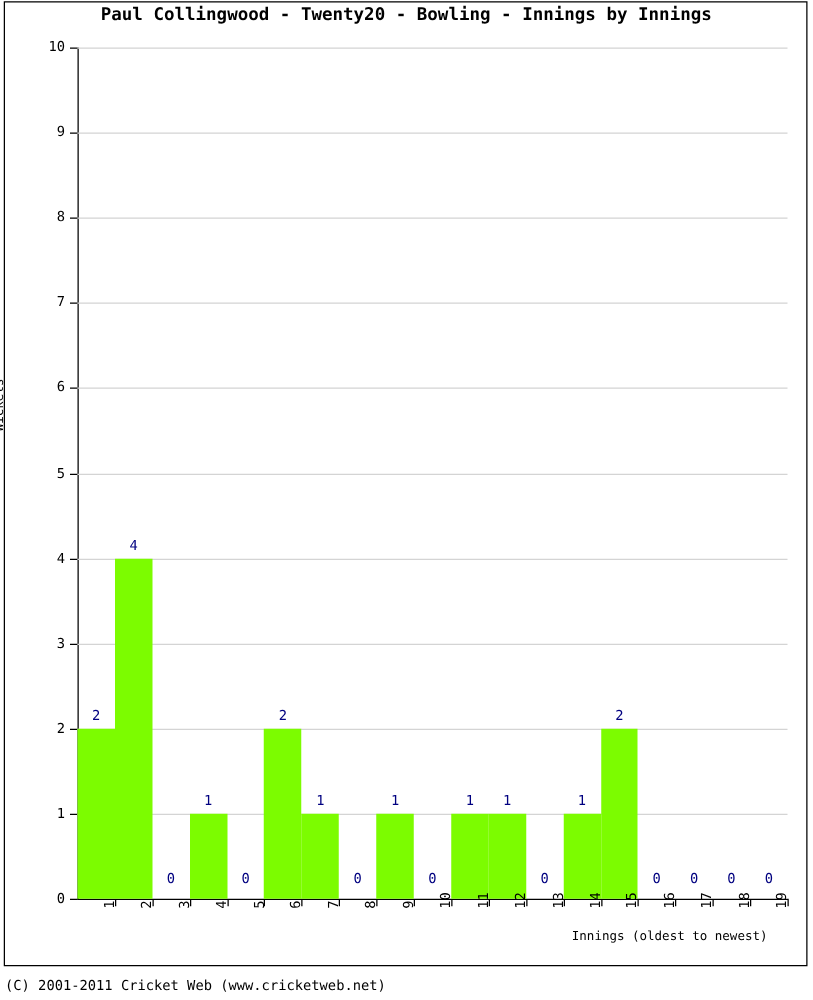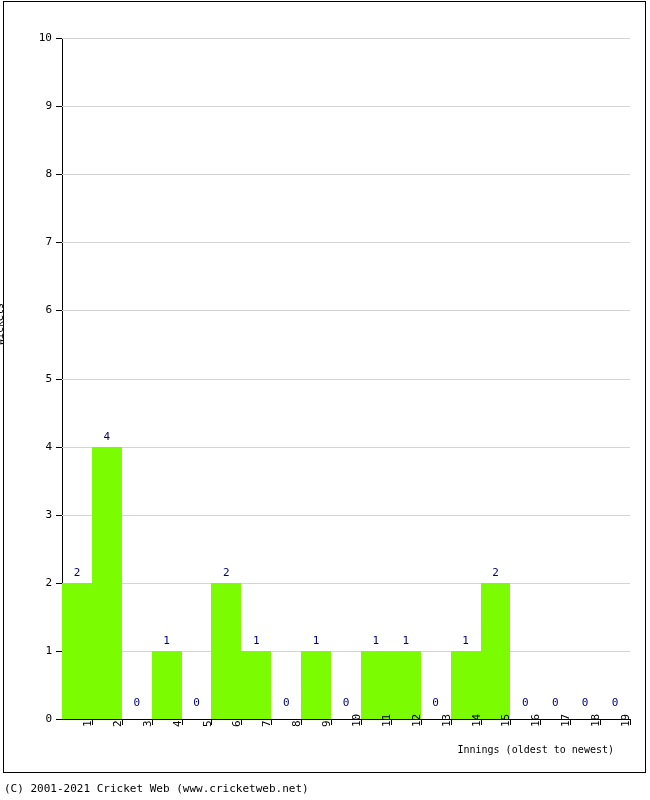--- a/index.html
+++ b/index.html
@@ -148,20 +148,21 @@
     white-space: nowrap;
   }
 </style>
 </head>
 <body>
 
 <div id="chart-root">
 
   <div class="frame"></div>
 
+  <div class="chart-title">Paul Collingwood - Twenty20 - Bowling - Innings by Innings</div>
 
   <div class="yaxis-title">Wickets</div>
 
   <div class="plot-axis-left"></div>
   <div class="plot-axis-bottom"></div>
 
   <div class="ylabels-holder" id="y-axis-group">
       <div class="ytick-mark" style="top: 719px;"></div>
       <div class="ytick-label-abs" style="top: 713px;">0</div>
       <div class="ytick-mark" style="top: 650.9px;"></div>
@@ -264,15 +265,15 @@
       <div class="xtick-mark" style="left: 570.211px;"></div>
       <div class="xtick-label" style="left: 560.263px; top: 727px;">17</div>
       <div class="xtick-mark" style="left: 600.105px;"></div>
       <div class="xtick-label" style="left: 590.158px; top: 727px;">18</div>
       <div class="xtick-mark" style="left: 630px;"></div>
       <div class="xtick-label" style="left: 620.053px; top: 727px;">19</div>
     </div>
 
   <div class="xaxis-title">Innings (oldest to newest)</div>
 
-  <div class="copyright">(C) 2001-2021 Cricket Web (www.cricketweb.net)</div>
+  <div class="copyright">(C) 2001-2011 Cricket Web (www.cricketweb.net)</div>
 
 </div>
 
 </body></html>

